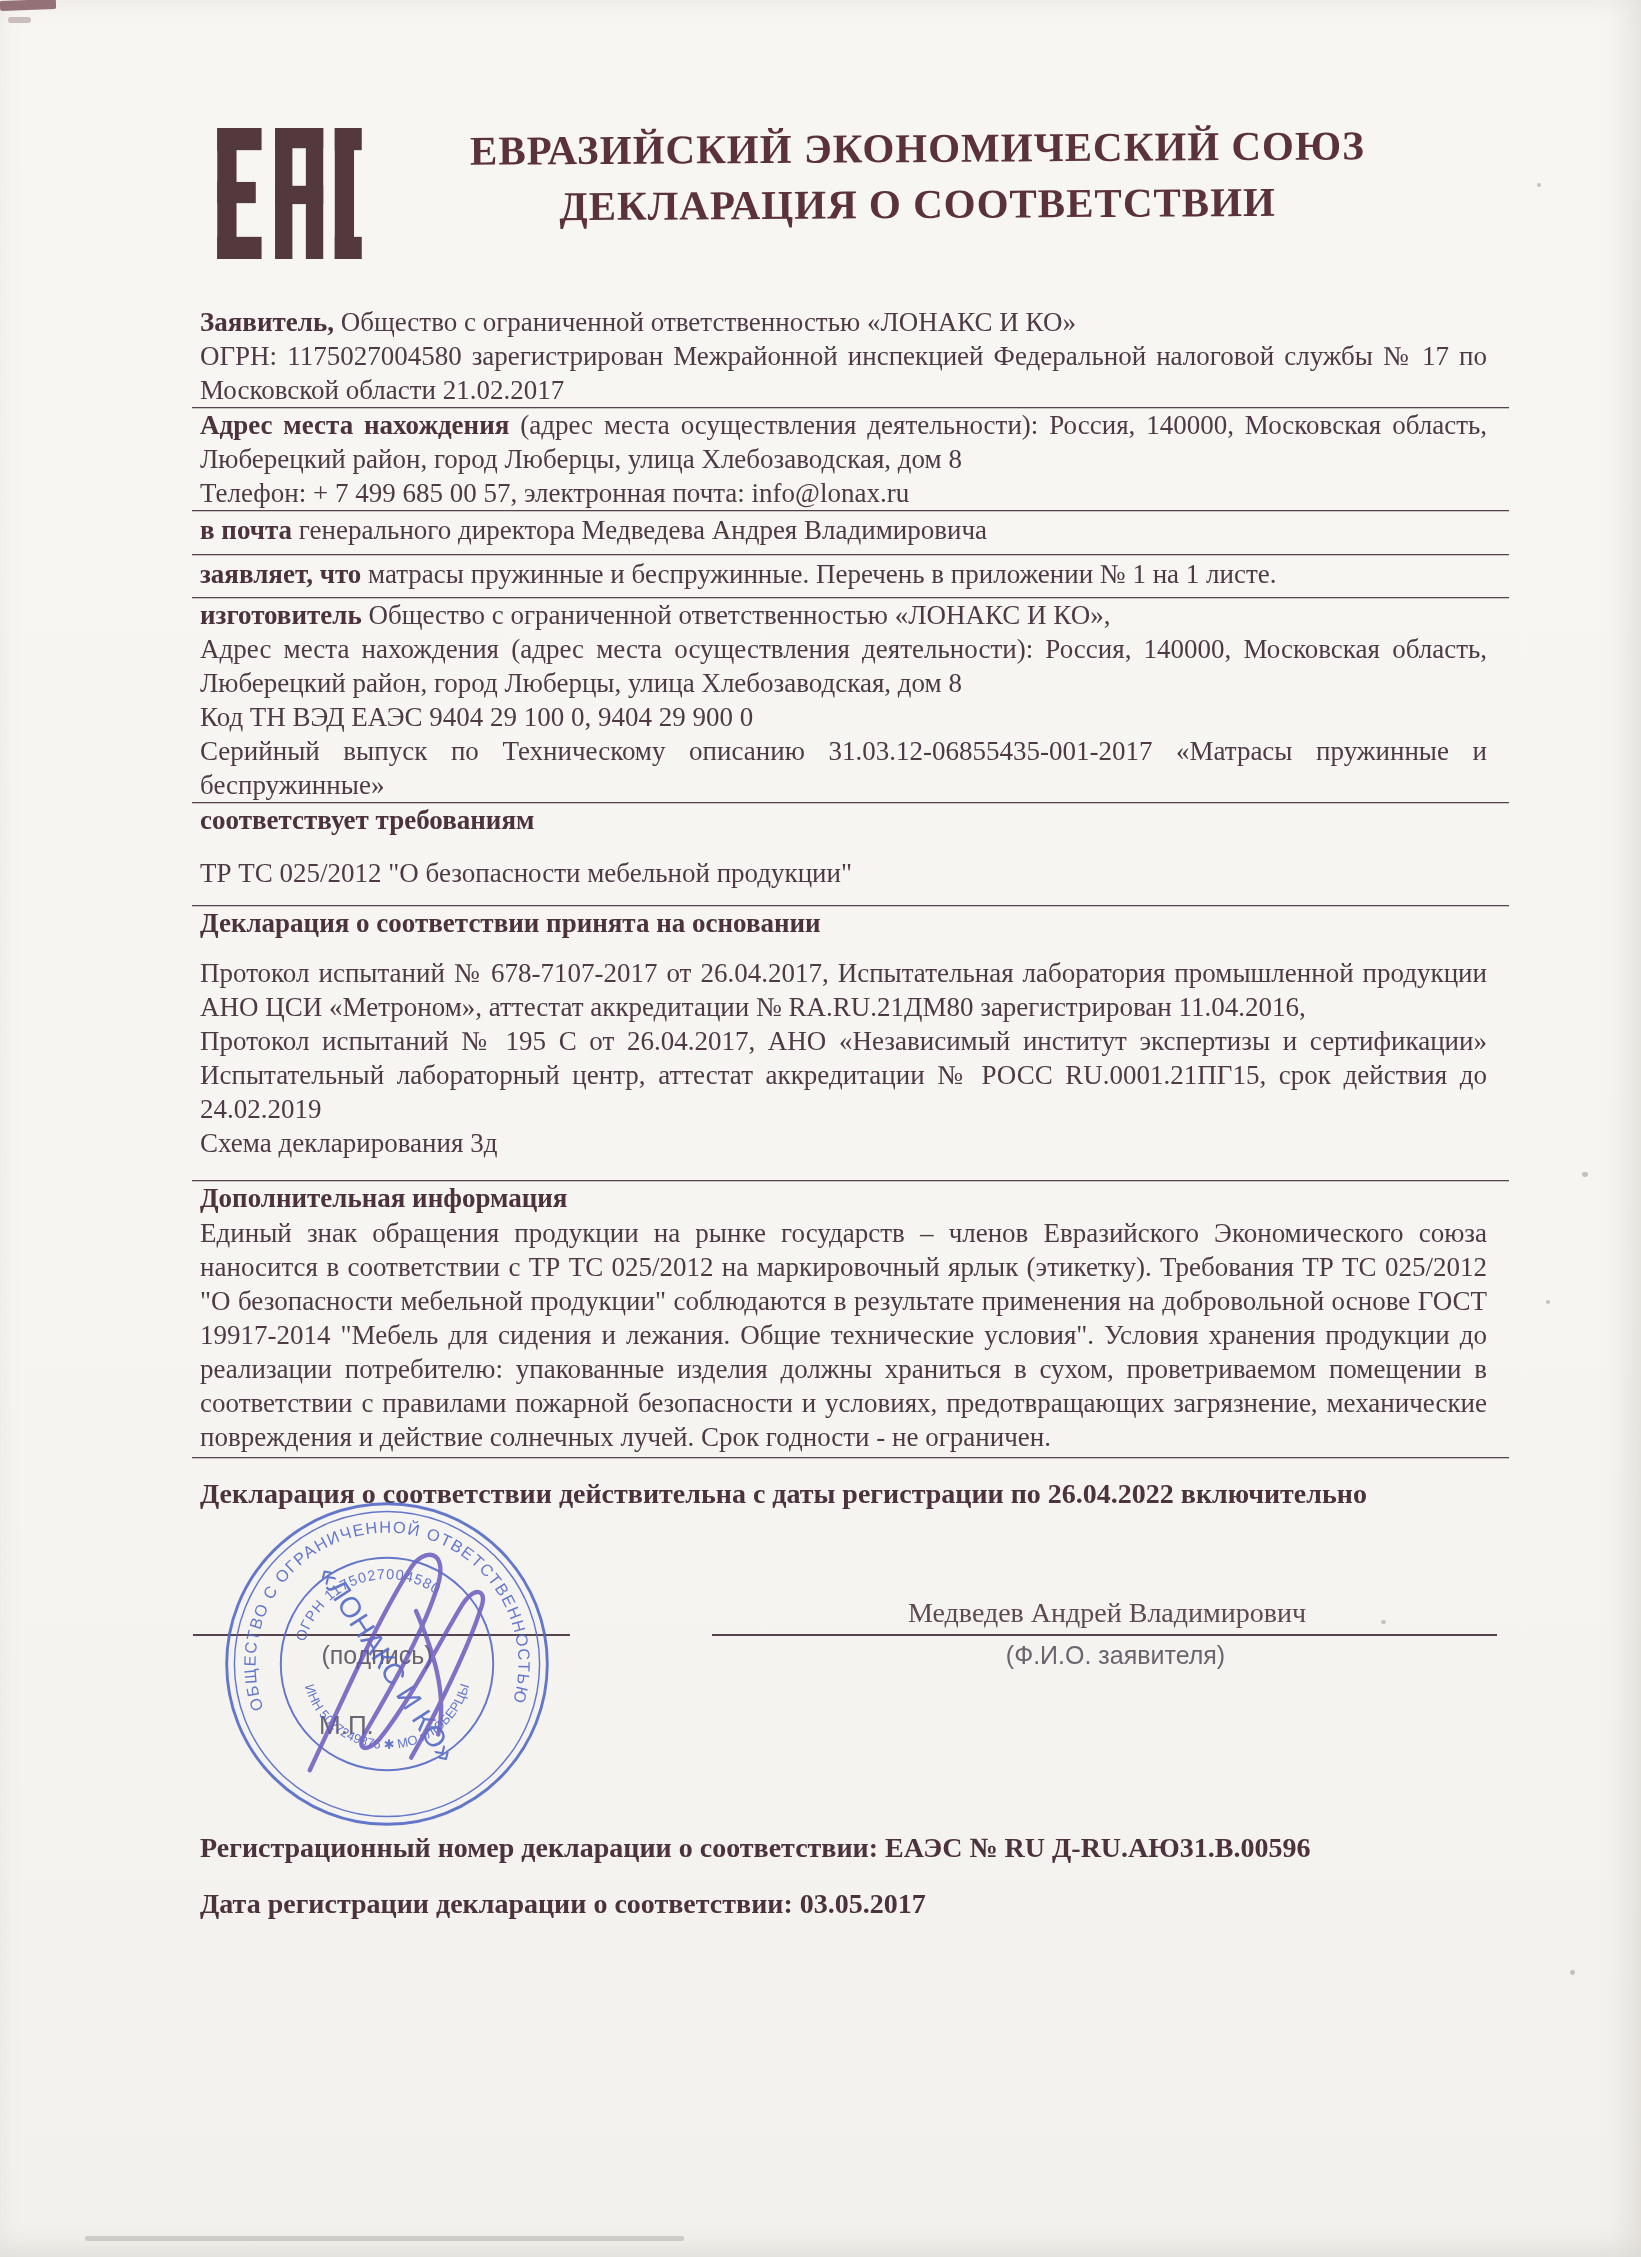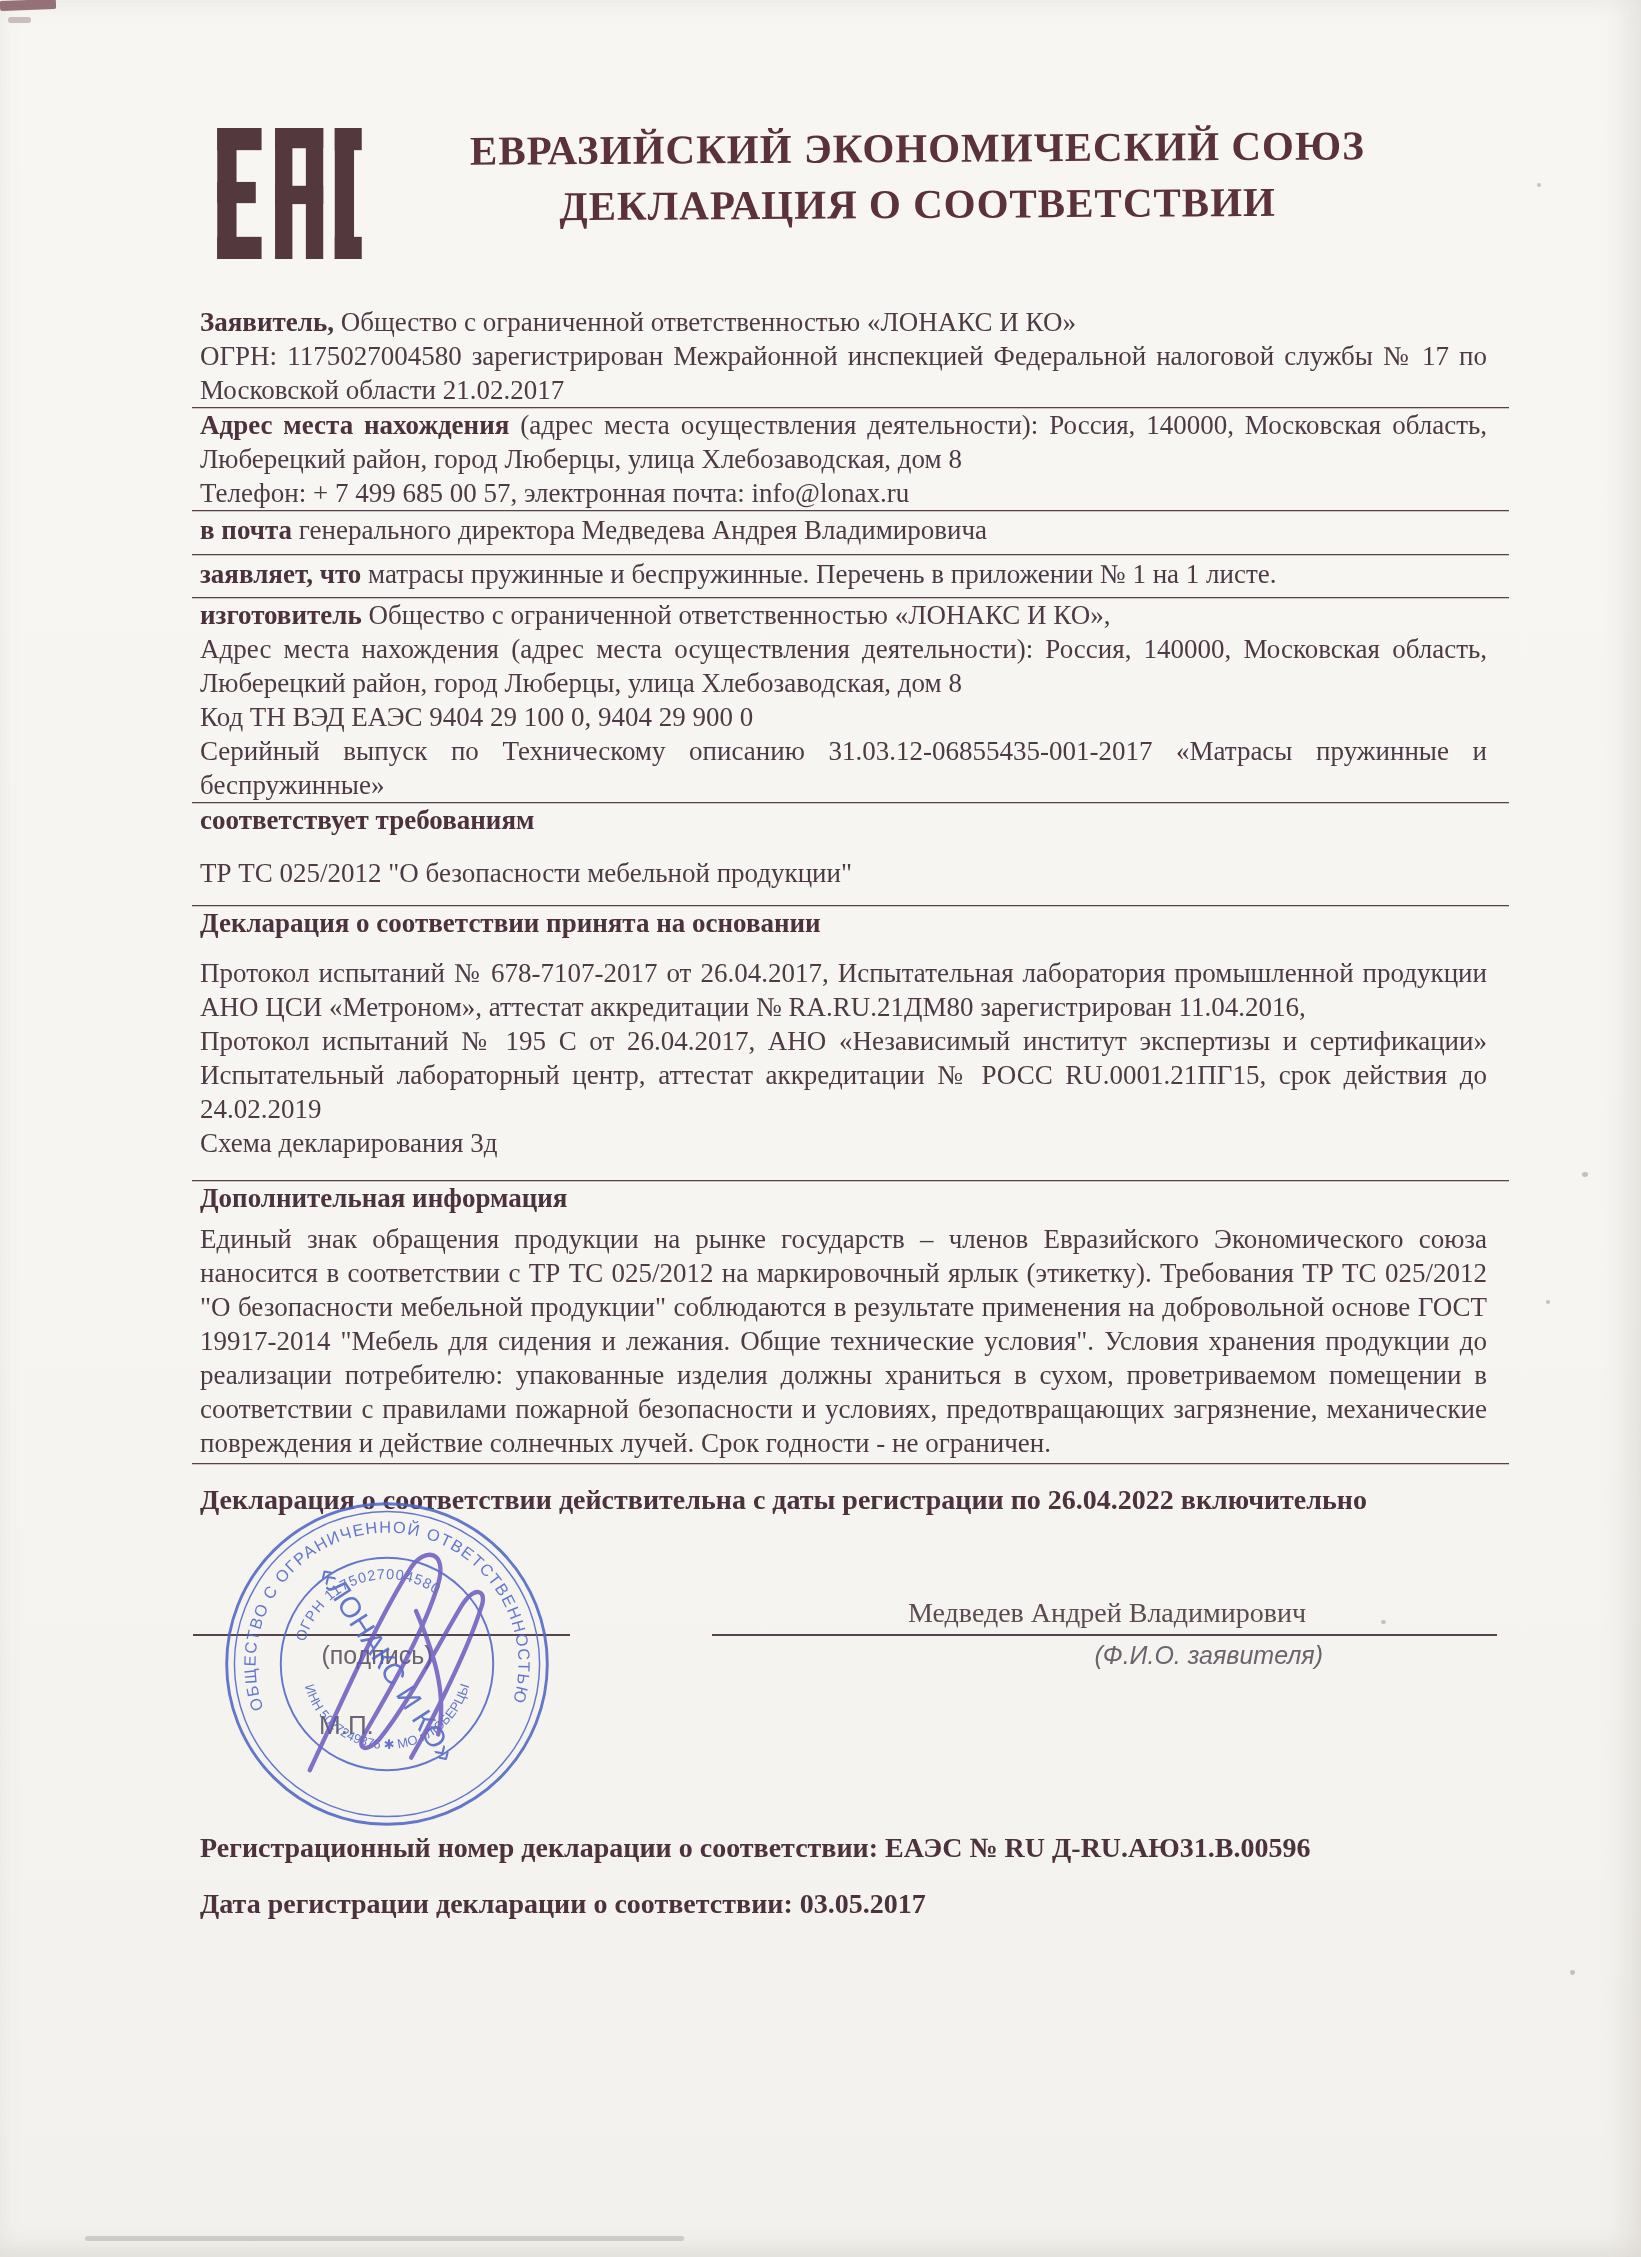--- a/index.html
+++ b/index.html
@@ -21,31 +21,31 @@
   .just { text-align:justify; text-align-last:left; }
   .rule { border-top:1.9px solid #57434d; box-shadow:0 1px 0 rgba(87,67,77,.28);
           margin-left:-7.7px; width:1317px; height:0; }
   .s-applicant { margin-top:14.5px; }
   .s-person { padding:2.9px 0 6.8px 0; }
   .s-declares { padding:1.9px 0 5.8px 0; }
   .s-compliance .line2 { margin-top:19.3px; }
   .s-compliance { padding-bottom:14.5px; }
   .s-basis .para { margin-top:16.4px; }
   .s-basis { padding-bottom:20px; }
-  .s-additional .para { margin-top:7px; }
+  .s-additional .para { margin-top:1px; }
   .s-additional { padding-bottom:2.9px; }
   .s-validity { margin-top:19px; font-weight:bold; font-size:28px; color:#4c323d; }
   
   .sig-name { position:absolute; left:908px; top:1597px; width:415px; text-align:left;
               font-size:28px; color:#5d4a52; }
   .sig-line-left  { position:absolute; left:193px; top:1634px; width:377px; height:1.9px; background:#57434d; }
   .sig-line-right { position:absolute; left:712px; top:1634px; width:785px; height:1.9px; background:#57434d; }
   .cap { font-family:"Liberation Sans", sans-serif; color:#6b636d; font-size:25px; }
   .cap-sign { position:absolute; left:232px; top:1641px; width:290px; text-align:center; }
-  .cap-fio  { position:absolute; left:908px; top:1641px; width:415px; text-align:right;font-style:italic; }
+  .cap-fio  { position:absolute; left:908px; top:1641px; width:415px; text-align:center; }
   .cap-mp   { position:absolute; left:319px; top:1710px; font-size:26px; }
   .stamp { position:absolute; left:218px; top:1495px; width:338px; height:338px; opacity:.88; }
   
   .foot1 { position:absolute; left:200px; top:1832px; font-size:28px; font-weight:bold; color:#4c323d; }
   .foot2 { position:absolute; left:200px; top:1888px; font-size:28px; font-weight:bold; color:#4c323d; }
   
   .corner-a { position:absolute; left:0; top:0; width:56px; height:9.7px; background:#744750; opacity:.75; transform:rotate(-2deg); border-radius:1.9px; }
   .corner-b { position:absolute; left:7.7px; top:17.4px; width:23px; height:5.8px; background:#9a7d82; opacity:.45; border-radius:2.9px; }
   .streak-bottom { position:absolute; left:85px; top:2236px; width:599px; height:4.8px; background:rgba(128,122,116,.30); border-radius:2.9px; }
   .speck { position:absolute; border-radius:50%; background:#8f7d83; opacity:.45; }

